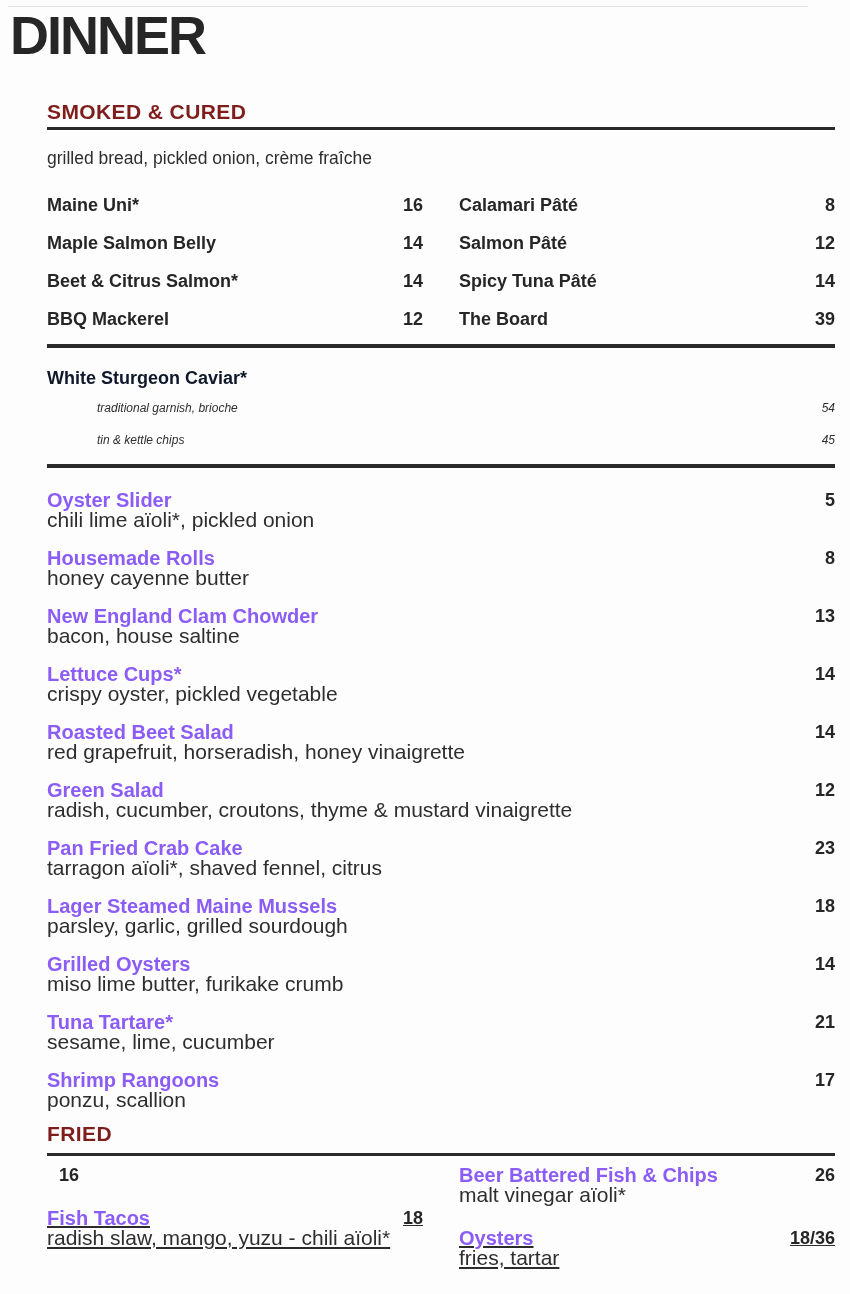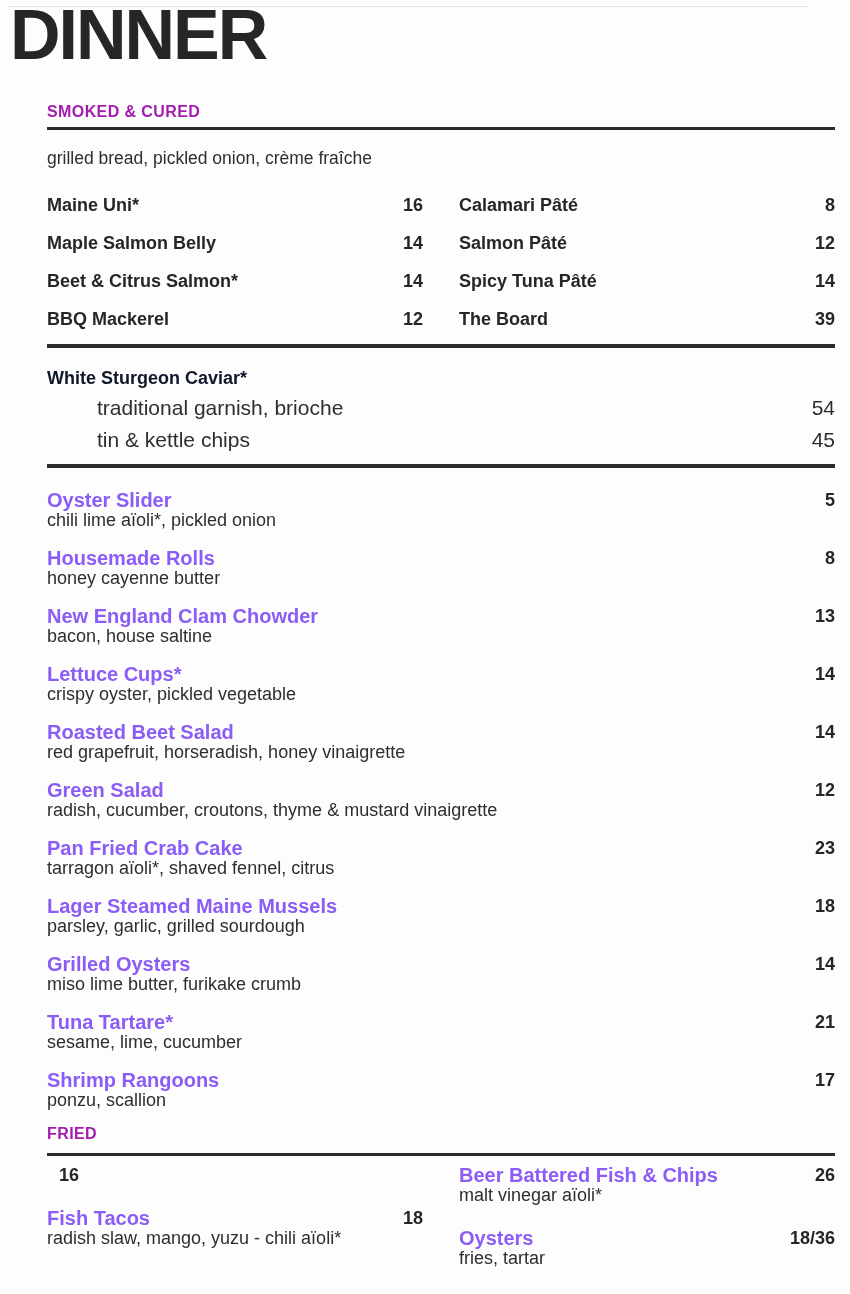--- a/index.html
+++ b/index.html
@@ -16,33 +16,33 @@
     padding: 0 15px 0 47px;
   }
   .top-artifact {
     position: absolute;
     top: 2px; left: 8px;
     width: 800px; height: 1px;
     background: #d9d9d9;
     opacity: 0.75;
   }
   .title {
-    font-size: 70px;
+    font-size: 54px;
     line-height: 62px;
     font-weight: 800;
     letter-spacing: -2px;
     color: #262626;
     margin: 4px 0 0 -37px;
   }
   .sec-head {
-    font-size: 16px;
+    font-size: 21px;
     line-height: 24px;
     font-weight: 700;
     letter-spacing: 0.4px;
-    color: #a21caf;
+    color: #7f1d1d;
   }
   .sec-rule { border-bottom: 3px solid #2b2b2b; margin-top: 3px; }
   .smoked .sec-head { margin-top: 34px; }
   .note { font-size: 17.5px; line-height: 20px; margin-top: 18px; color: #2e2e2e; }
 
   .grid2 {
     display: grid;
     grid-template-columns: 1fr 1fr;
     column-gap: 36px;
     margin-top: 28px;
@@ -66,49 +66,50 @@
   .caviar-name {
     margin-top: 20px;
     font-size: 18px; line-height: 20px;
     font-weight: 700; color: #0f172a;
   }
   .caviar-opts { margin-top: 10px; }
   .orow {
     display: flex;
     justify-content: space-between;
     align-items: flex-start;
-    font-size: 21px; line-height: 20px;
+    font-size: 12px; line-height: 20px;
     padding-left: 50px;
     margin-bottom: 12px;
     color: #2e2e2e;
+    font-style: italic;
   }
   .orow:last-child { margin-bottom: 12px; }
   .orow .oprice { font-weight: 400; }
 
   .plates { margin-top: 22px; }
   .item {
     display: flex;
     justify-content: space-between;
     align-items: flex-start;
     margin-bottom: 18px;
   }
   .plates .item:last-child { margin-bottom: 0; }
   .iname { font-size: 20px; line-height: 20px; font-weight: 700; color: #8b5cf6; }
-  .idesc { font-size: 18px; line-height: 20px; color: #2e2e2e; }
+  .idesc { font-size: 21px; line-height: 20px; color: #2e2e2e; }
   .iprice {
     font-size: 18px; line-height: 20px;
     font-weight: 700; color: #262626;
     white-space: nowrap;
     padding-left: 12px;
   }
   .fried .sec-head { margin-top: 12px; }
   .fried .sec-rule { margin-top: 7px; }
   .fried .grid2 { margin-top: 9px; }
   .fried .item { margin-bottom: 23px; }
-  .fried .col .item:last-child { margin-bottom: 0; }
+  .fried .col .item:last-child { margin-bottom: 0; text-decoration: underline; }
 </style>
 </head>
 <body>
 
 <div class="page">
   <div class="top-artifact"></div>
 
   <h1 class="title">DINNER</h1>
 
   <section class="smoked">

